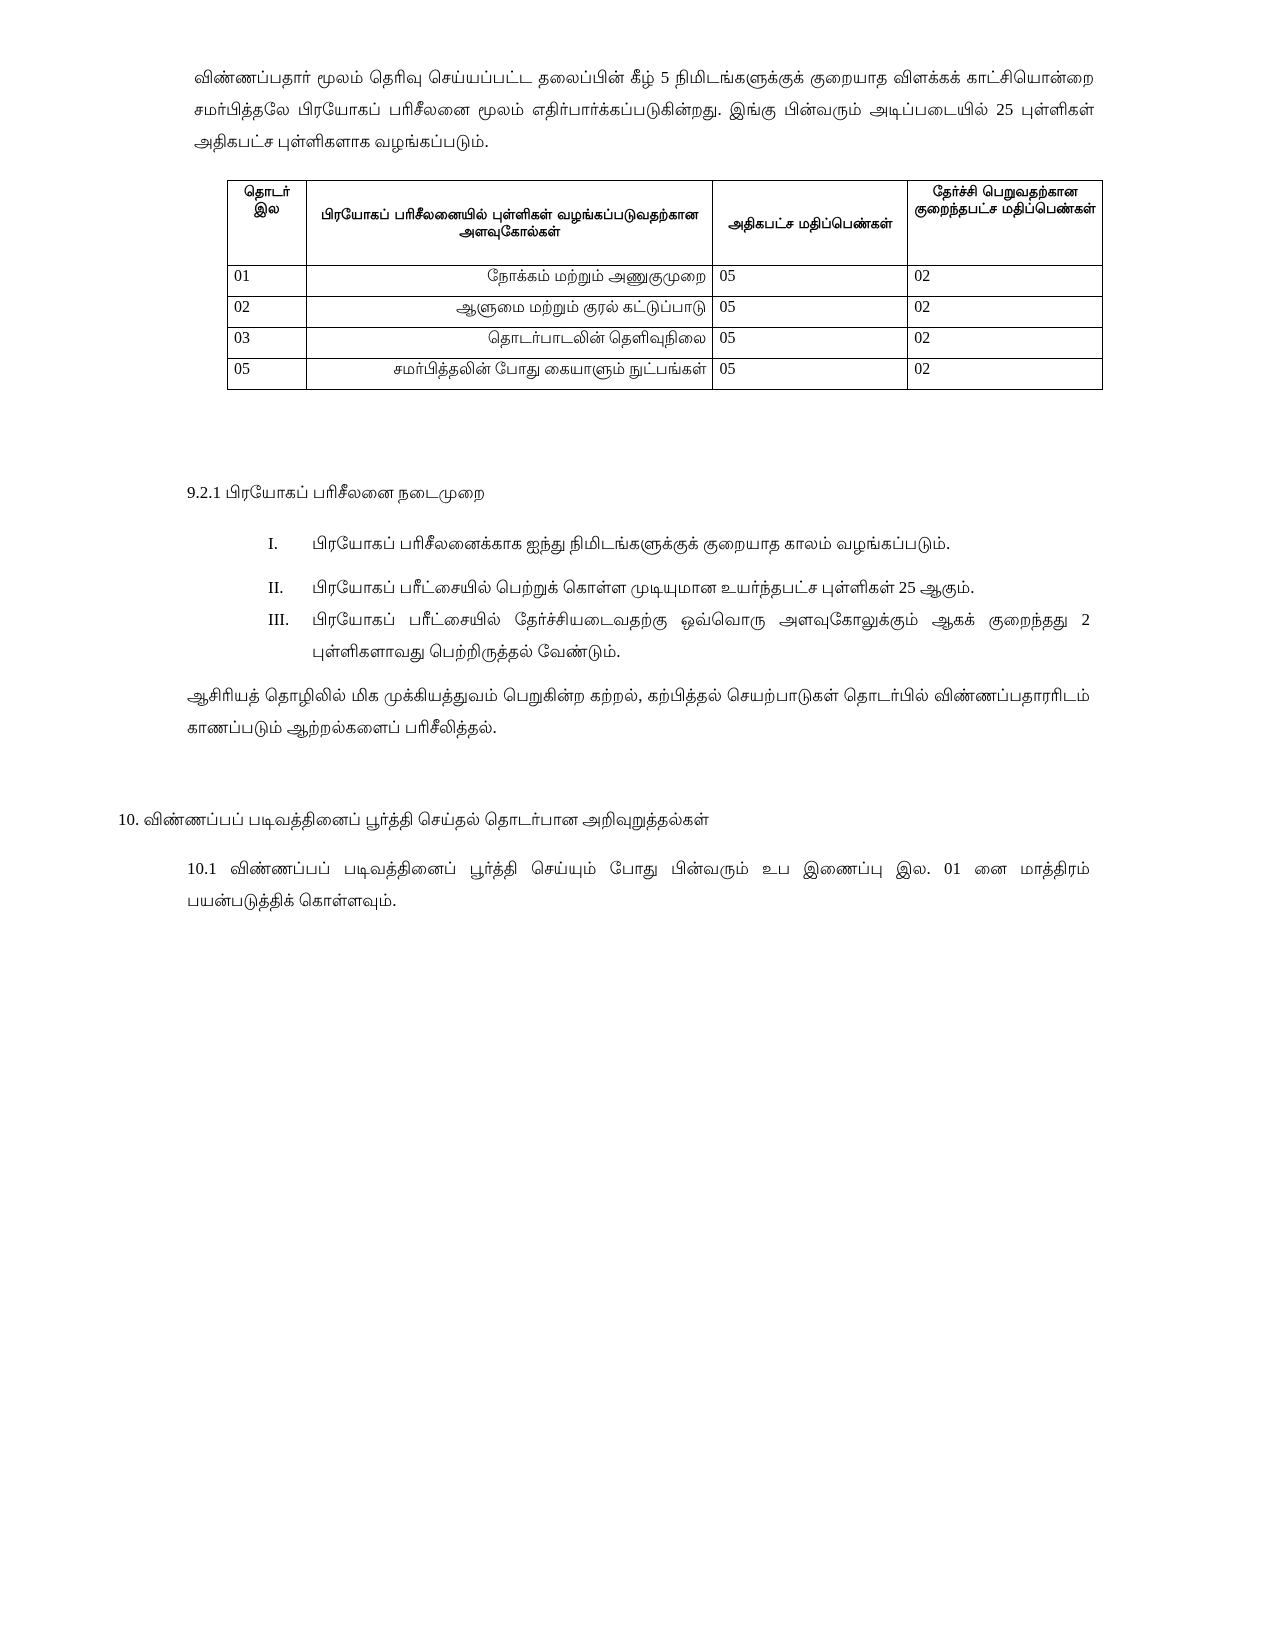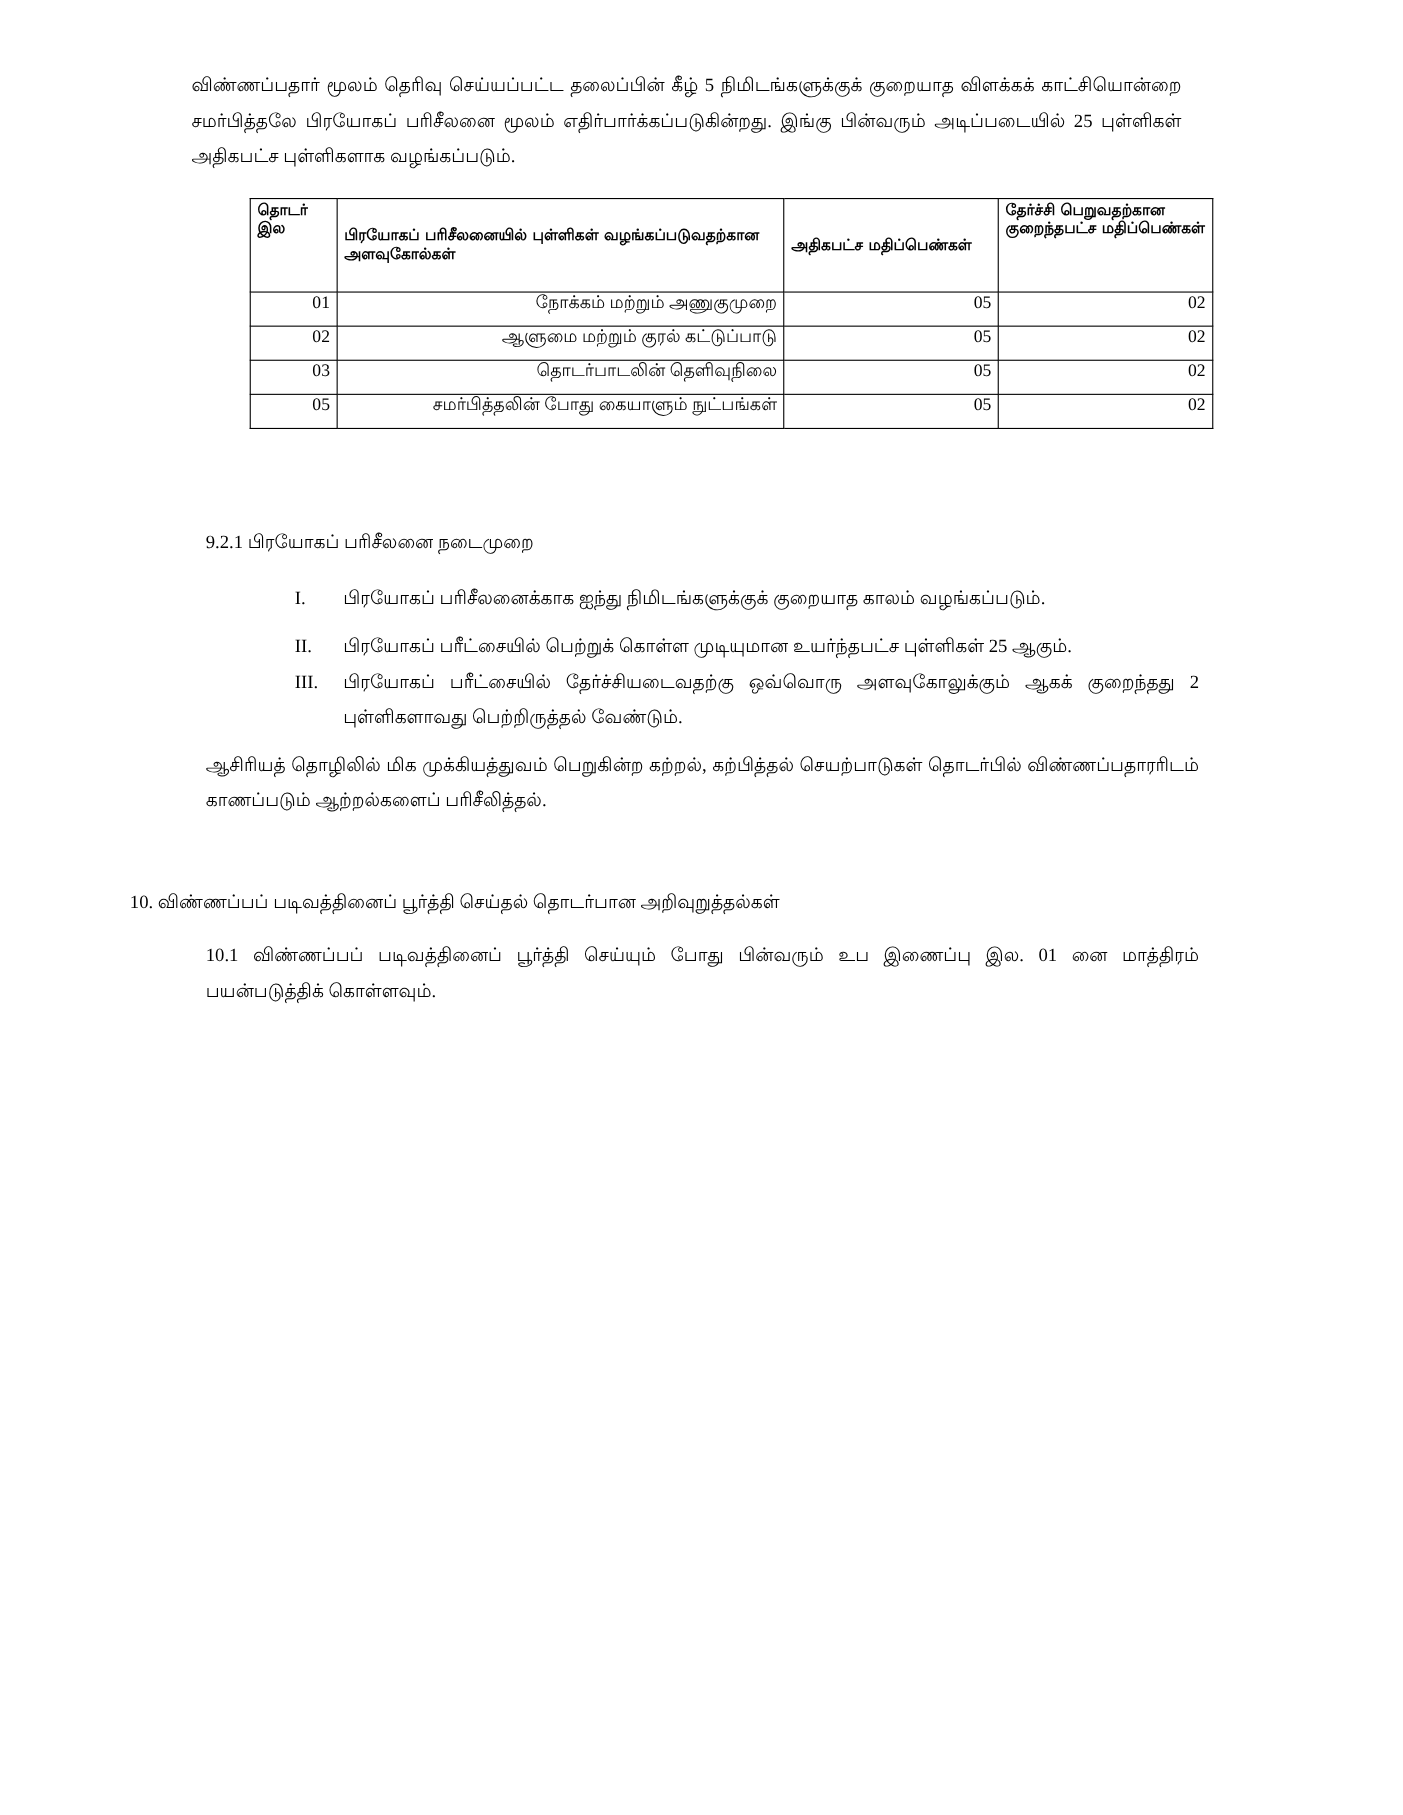--- a/index.html
+++ b/index.html
@@ -22,21 +22,21 @@
       height: 1650px;
     }
     .para {
       position: absolute;
       font-size: 17px;
       line-height: 32px;
       text-align: justify;
       text-align-last: left;
     }
     .intro {
-      left: 174px;
+      left: 194px;
       top: 62px;
       width: 900px;
     }
     table.criteria {
       position: absolute;
       left: 227px;
       top: 180px;
       width: 876px;
       border-collapse: collapse;
       font-size: 16px;
@@ -45,35 +45,35 @@
       border: 1.5px solid #000;
       padding: 0 6px;
       vertical-align: top;
     }
     table.criteria th {
       font-family: "DejaVu Sans", "Liberation Sans", sans-serif;
       font-weight: bold;
       font-size: 14px;
       line-height: 17px;
       height: 82px;
-      text-align: left;
+      text-align: center;
       vertical-align: middle;
     }
     table.criteria th.col-no { vertical-align: top; padding-top: 2px; }
     table.criteria th.col-pass { vertical-align: top; padding-top: 2px; }
     table.criteria td {
       height: 30px;
       line-height: 20px;
       padding-top: 0;
     }
     .col-no { width: 66px; text-align: center; }
     .col-crit { width: 394px; text-align: right; }
     .col-max { width: 182px; text-align: center; }
     .col-pass { width: 182px; text-align: center; }
-    td.col-no, td.col-max, td.col-pass { text-align: right; }
+    td.col-no, td.col-max, td.col-pass { text-align: left; }
     .subhead {
       left: 187px;
       top: 477px;
       width: 800px;
     }
     .roman-list {
       position: absolute;
       left: 268px;
       top: 528px;
       width: 822px;

